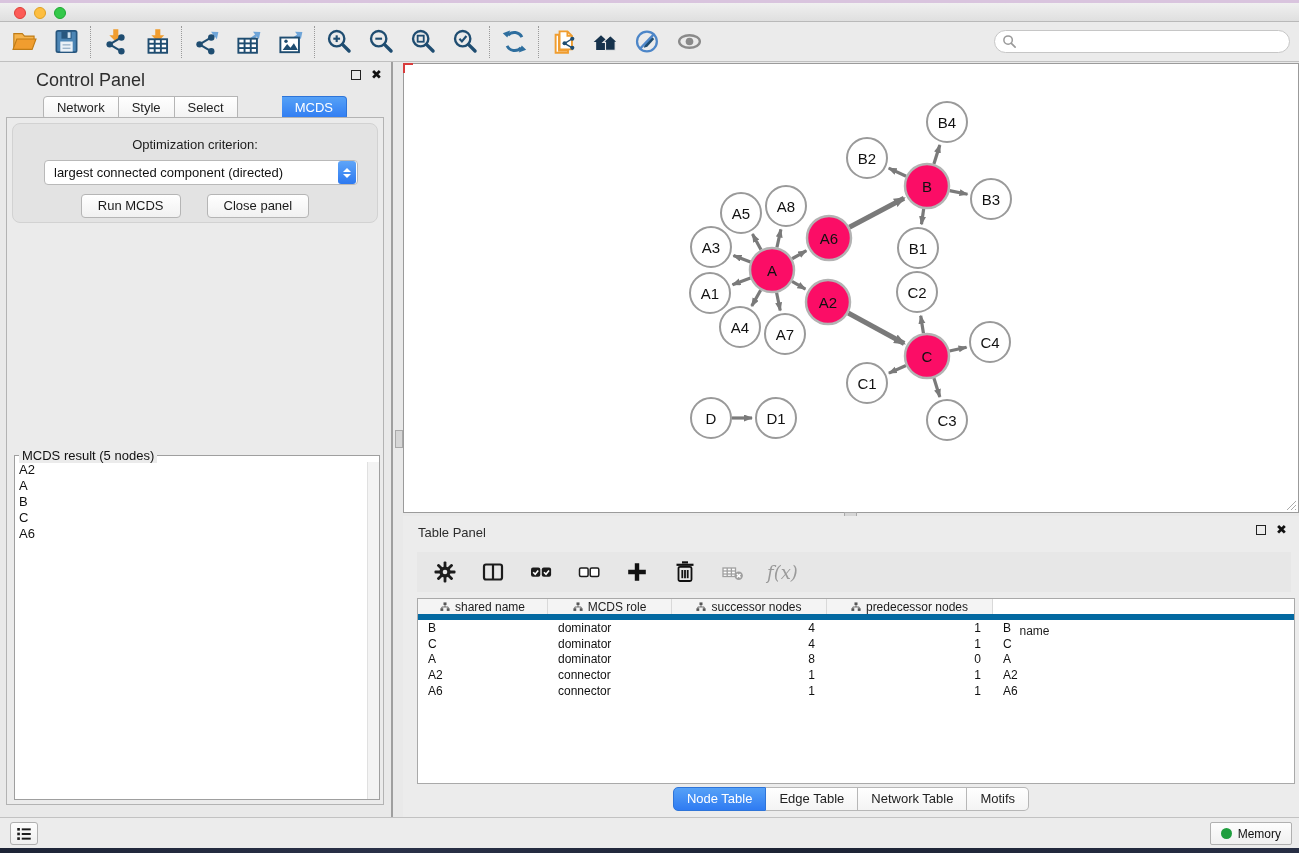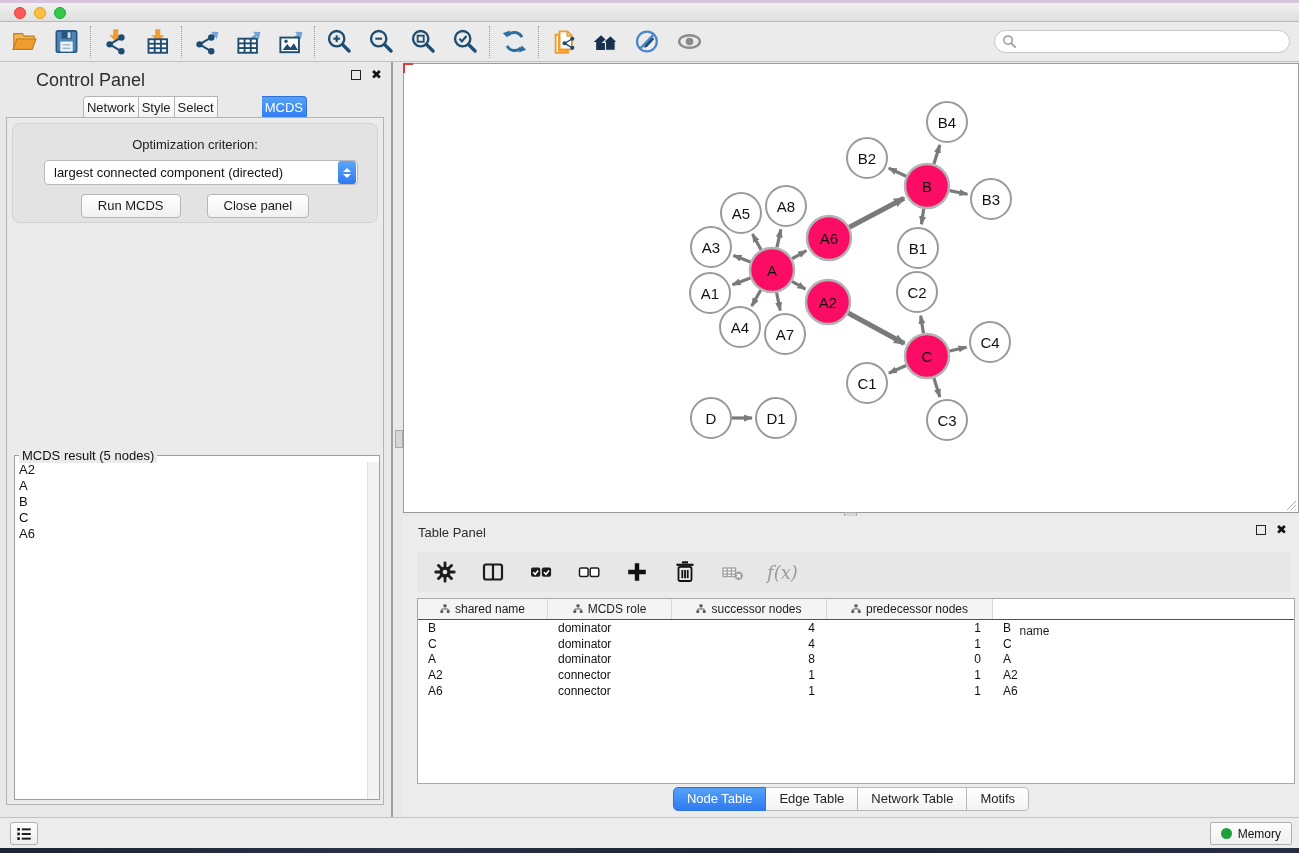--- a/index.html
+++ b/index.html
@@ -32,21 +32,21 @@
 
   
   .control-panel { position:absolute; left:0; top:62px; width:390px; height:755px; background:#e9e9e9; }
   .cp-header { position:relative; height:26px; }
   .cp-title { position:absolute; left:0; top:8px; font-size:18px; color:#2d2d2d;margin-left:36px; }
   .panel-wbtns { position:absolute; right:8px; top:8px; display:flex; gap:10px; align-items:center; }
   .float-box { width:10px; height:10px; border:1.6px solid #222; }
   .close-x { font-size:13px; font-weight:bold; color:#111; line-height:10px; }
   .cp-tabs { position:absolute; left:0; top:34px; width:100%; display:flex; justify-content:center; }
   .seg-tab { font-size:13px; color:#222; background:linear-gradient(#ffffff,#f2f2f2);
-    border:1px solid #b5b5b5; border-left:none; padding:3px 3px 4px; }
+    border:1px solid #b5b5b5; border-left:none; padding:3px 13px 4px; }
   .seg-tab:first-child { border-left:1px solid #b5b5b5; border-radius:4px 0 0 4px; }
   .seg-tab:last-child { border-radius:0 4px 4px 0;margin-left:44px; }
   .seg-tab.active { background:linear-gradient(#55a1f7,#2f7bf2); color:#fff; border-color:#2e74d8; }
   .cp-content { position:absolute; left:6px; top:55px; width:378px; height:688px;
     background:#ebebeb; border:1px solid #b3b3b3; }
   .opt-panel { position:absolute; left:5px; top:5px; width:366px; height:100px;
     background:#e3e3e3; border:1px solid #d2d2d2; border-radius:8px; }
   .opt-label { position:absolute; left:0; width:100%; top:13px; text-align:center; font-size:13px; color:#1c1c1c; }
   .dropdown { position:absolute; left:31px; top:36px; width:314px; height:25px; background:#fff;
     border:1px solid #b9b9b9; border-radius:4px; display:flex; align-items:center; }
@@ -94,21 +94,21 @@
   .tp-title { position:absolute; left:15px; top:9px; font-size:13px; color:#2d2d2d; }
   .tp-wbtns { position:absolute; right:12px; top:9px; display:flex; gap:10px; align-items:center; }
   .tp-toolbar { position:absolute; left:14px; top:36px; width:874px; height:40px;
     background:#e7e7e7; display:flex; align-items:center; gap:20px; padding-left:14px; }
   .tp-btn { display:flex; align-items:center; justify-content:center; width:28px; height:28px; }
   .tp-btn svg { width:24px; height:24px; }
   .fx-label { font-style:italic; font-family:"DejaVu Serif","Liberation Serif",serif;
     font-size:18px; color:#9a9a9a; }
   .data-table { position:absolute; left:14px; top:82px; width:878px; height:186px;
     background:#fff; border:1px solid #a9a9a9; overflow:hidden; }
-  .thead { display:flex; height:21px; border-bottom:1px solid #0369a1; }
+  .thead { display:flex; height:21px; border-bottom:6px solid #0369a1; }
   .th { background:#f4f4f4; border-right:1px solid #d9d9d9; display:flex; align-items:center;
     justify-content:center; gap:5px; font-size:12px; color:#1c1c1c; }
   .th svg { width:10px; height:10px; }
   .trow { display:flex; height:15.8px; align-items:center; }
   .td { font-size:12px; color:#111; white-space:nowrap; }
   .tbl-tabs { position:absolute; left:0; bottom:6px; width:100%; display:flex; justify-content:center; }
   .tbl-tab { font-size:13px; color:#222; background:linear-gradient(#ffffff,#f4f4f4);
     border:1px solid #b7b7b7; border-left:none; padding:3px 13px 4px; }
   .tbl-tab:first-child { border-left:1px solid #b7b7b7; border-radius:5px 0 0 5px; }
   .tbl-tab:last-child { border-radius:0 5px 5px 0; }

